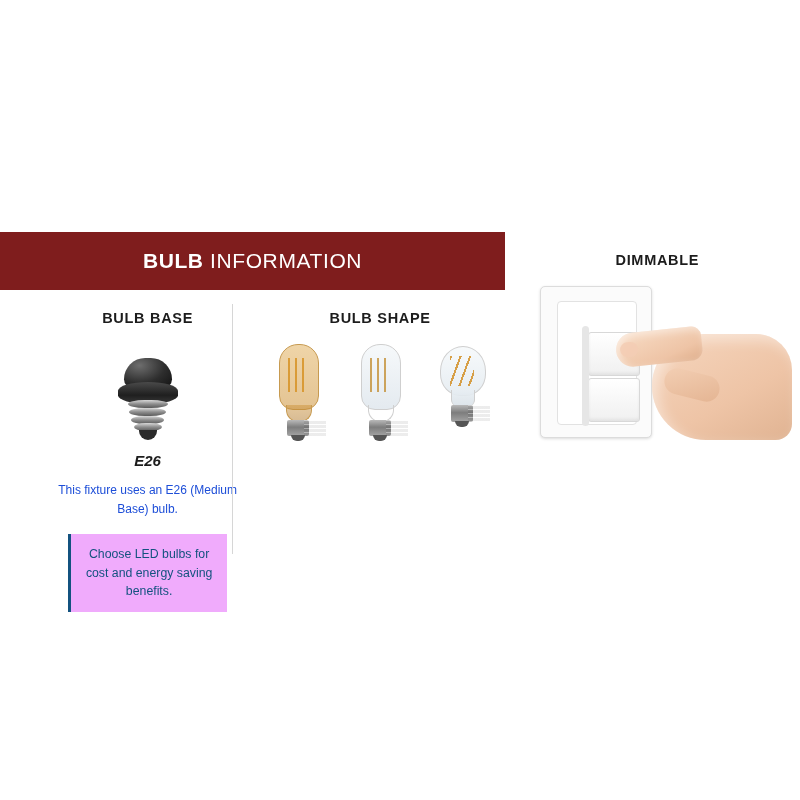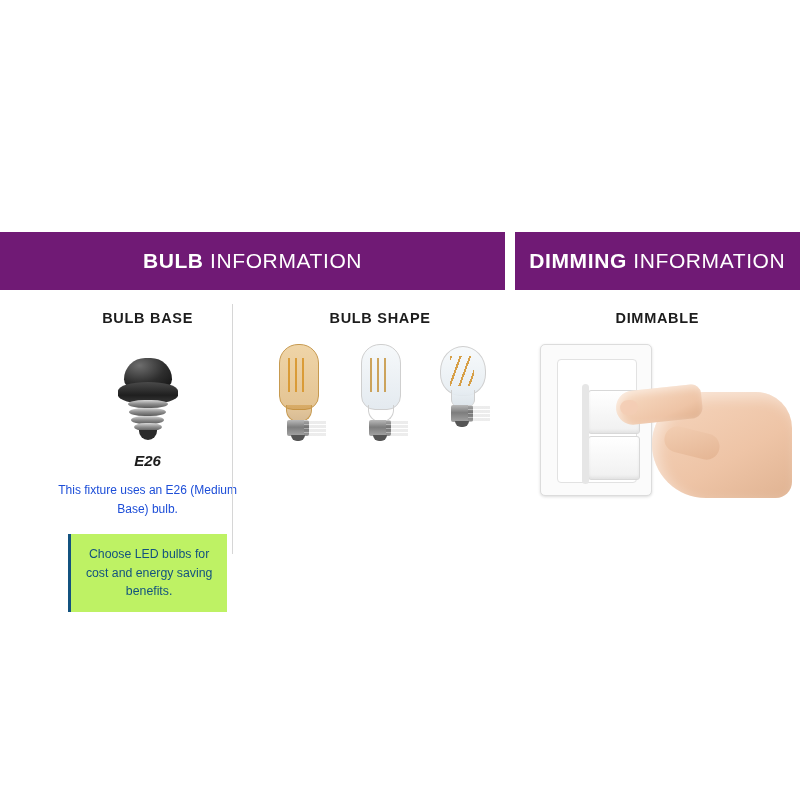--- a/index.html
+++ b/index.html
@@ -40,21 +40,21 @@
   .panel-bulb { width: 505px; }
   .panel-dim  { width: 295px; }
 
   .panel-gap {
     width: 10px;
     background: #ffffff;
   }
 
   .banner {
     height: 58px;
-    background: #701a75;
+    background: #7f1d1d;
     color: #ffffff;
     display: flex;
     align-items: center;
     justify-content: center;
     letter-spacing: 0.6px;
   }
   .banner-text {
     font-size: 21px;
     font-weight: 400;
   }
@@ -124,21 +124,21 @@
   .para {
     text-align: center;
     font-size: 12px;
     line-height: 1.55;
     color: #1d4ed8;
     margin-top: 12px;
   }
 
   .callout {
     margin: 16px 10px 0 10px;
-    background: #bef264;
+    background: #f0abfc;
     border-left: 3px solid #13527f;
     padding: 11px 10px;
     text-align: center;
     font-size: 12.3px;
     line-height: 1.5;
     color: #13527f;
   }
 
   .dim-center {
     text-align: center;
@@ -454,25 +454,20 @@
           </div>
 
         </div>
       </div>
     </section>
 
     <div class="panel-gap"></div>
 
     <section class="panel panel-dim">
 
-      <div class="banner">
-        <div class="banner-text">
-          <b>DIMMING</b><span> INFORMATION</span>
-        </div>
-      </div>
 
       <div class="panel-body dim-center">
         <div class="col-title">DIMMABLE</div>
 
         <div class="dimmer-art">
           <div class="plate">
             <div class="plate-inner">
               <div class="rocker"></div>
               <div class="rocker lower"></div>
               <div class="slider-slot"></div>

